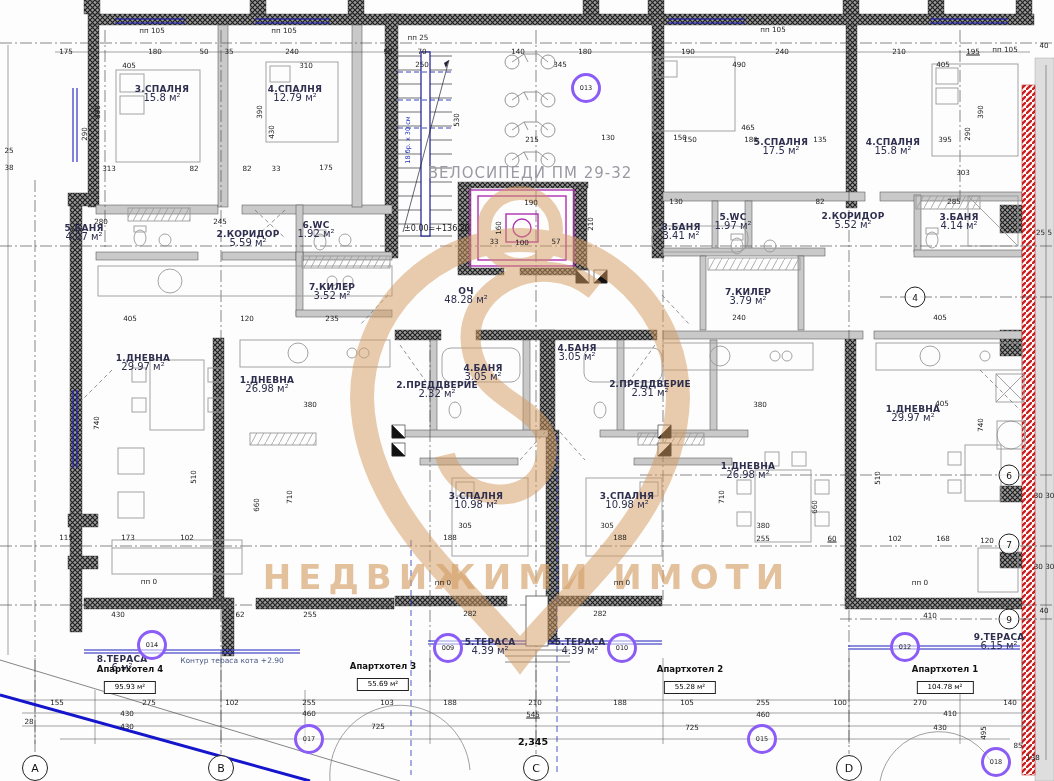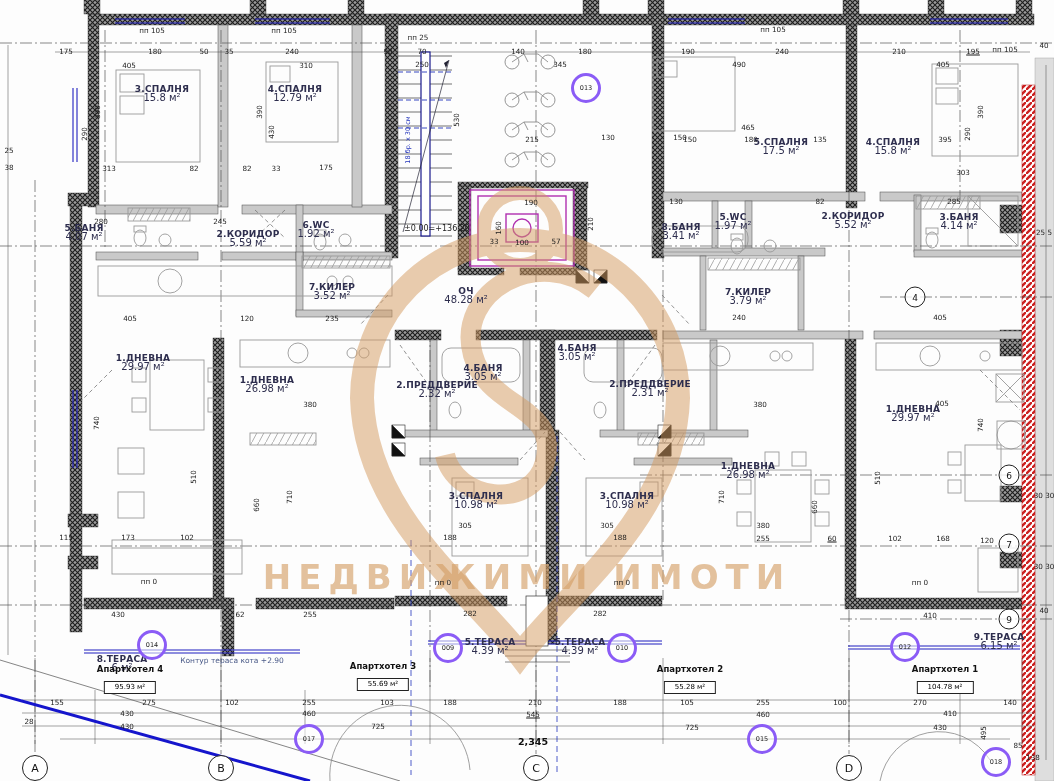--- a/index.html
+++ b/index.html
@@ -370,20 +370,21 @@
 
   <g fill="none" stroke="#d49a5f" opacity="0.5">
     <path d="M520,655 C470,590 365,515 362,398 A158,158 0 1 1 678,398 C675,515 570,590 520,655 Z" stroke-width="24"></path>
     <circle cx="520" cy="229" r="36" stroke-width="14"></circle>
     <path d="M595,290 C540,245 455,290 473,355 C488,410 560,405 545,462 C532,512 455,500 445,455" stroke-width="20"></path>
   </g>
 </svg>
 
 <div class="wm-text" style="left:527px;top:577px;">НЕДВИЖИМИ ИМОТИ</div>
 
+<div class="note bikes" style="left:530px;top:173px;">ВЕЛОСИПЕДИ ПМ 29-32</div>
 <div class="note level" style="left:437px;top:228px;">±0.00=+136.20</div>
 <div class="note contour" style="left:232px;top:660px;">Контур тераса кота +2.90</div>
 <div class="note total" style="left:533px;top:741px;">2,345</div>
 <div class="note stairnote" style="left:408px;top:140px;">18 бр. х 30 см</div>
 
 <div id="labels">
       <div class="room" style="left: 162px; top: 93px;">
         <span class="rn">3.СПАЛНЯ</span>
         <span class="ra">15.8 м²</span>
       </div>

